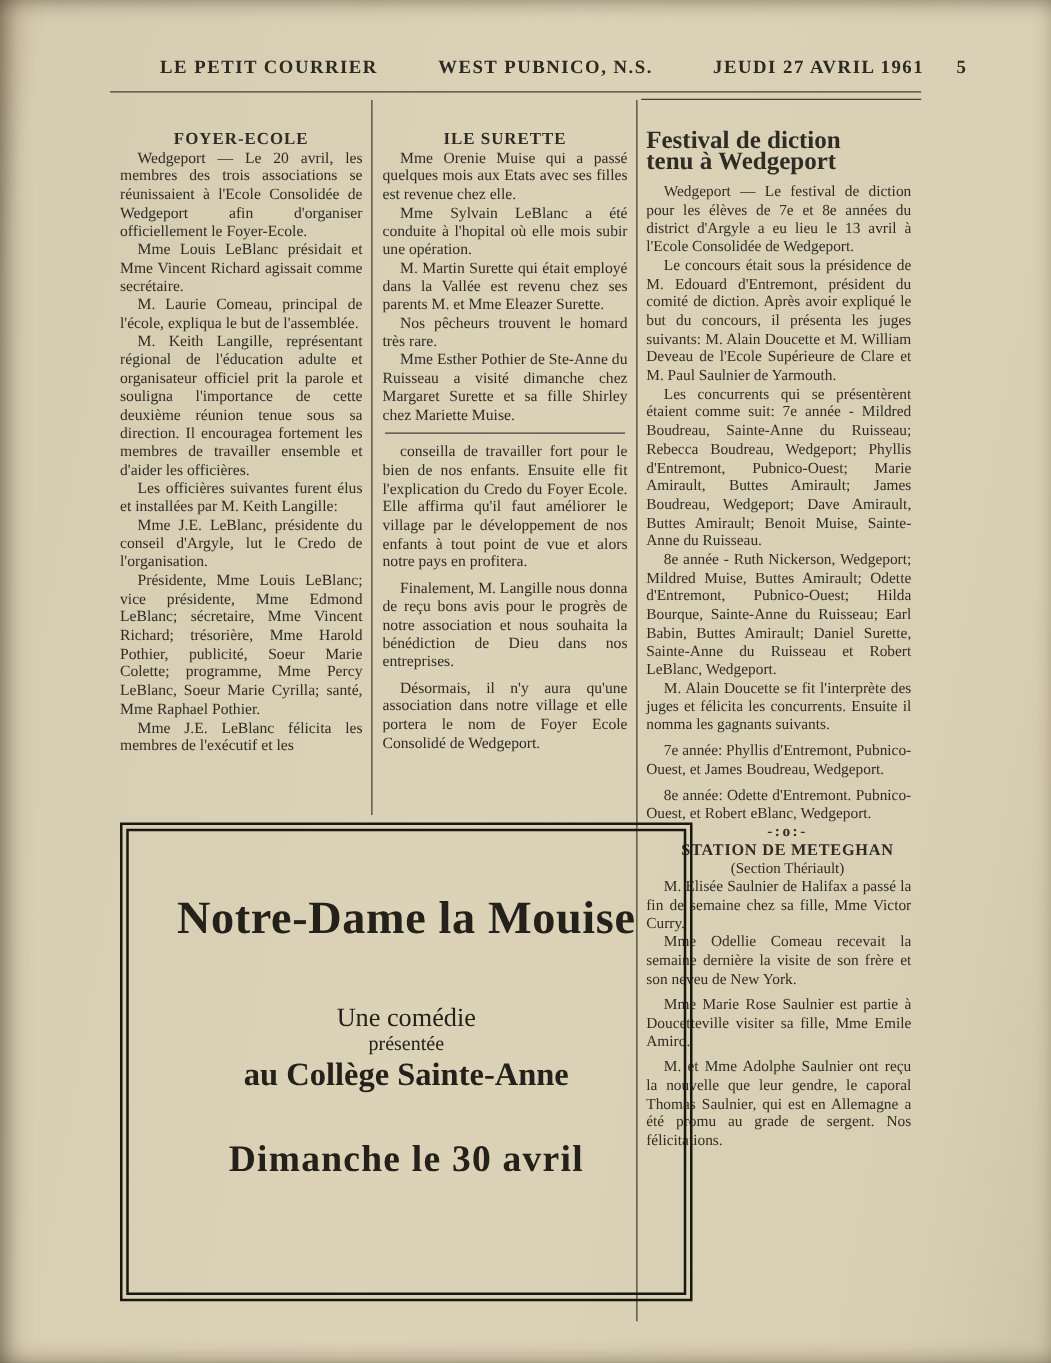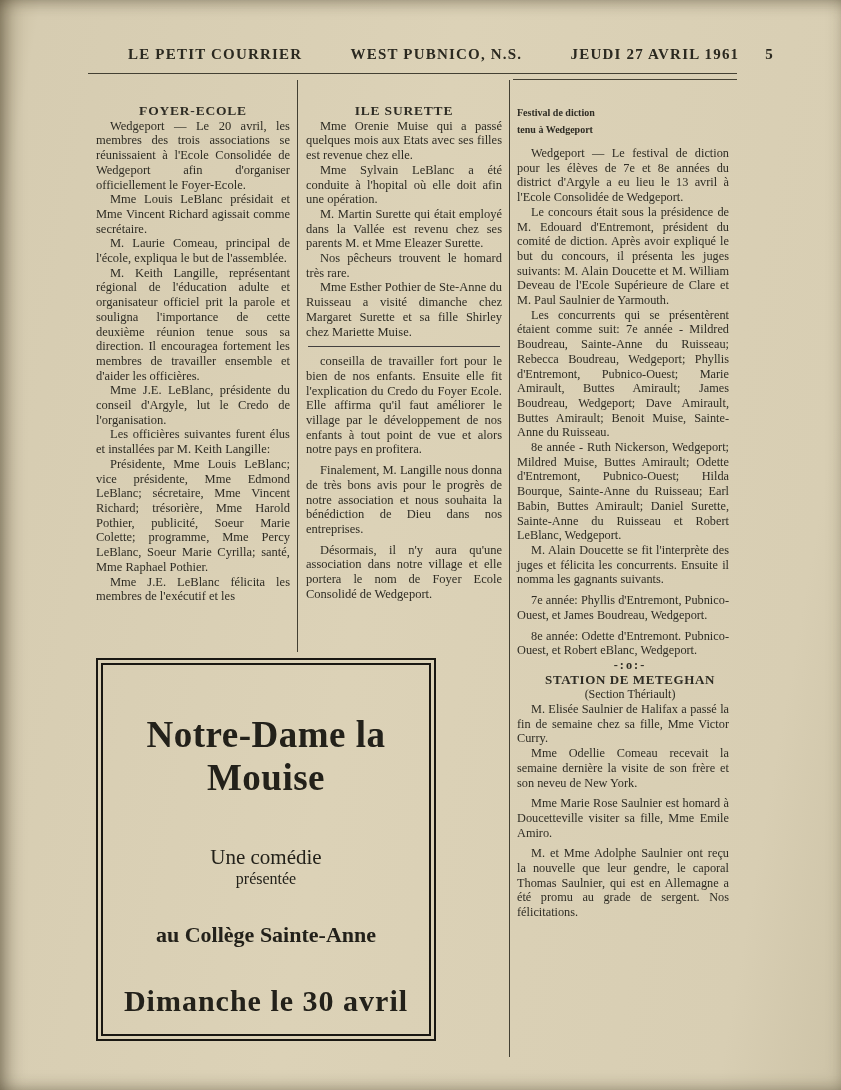--- a/index.html
+++ b/index.html
@@ -37,43 +37,43 @@
   .col p { text-indent:14px; margin:0; }
   .col-1 { left:96px;  width:194px; }
   .col-2 { left:306px; width:196px; }
   .col-3 { left:517px; width:212px; font-size:12.3px; }
 
   .head-center {
     text-align:center; font-weight:bold; font-size:13.5px;
     letter-spacing:0.8px; margin-bottom:7px; text-indent:0 !important;
   }
   .head-left {
-    font-weight:bold; font-size:10px; line-height:17px;
+    font-weight:bold; font-size:20px; line-height:17px;
     margin-bottom:8px; text-align:left;
   }
   .col-inner-rule { height:1px; background:#43403f; margin:7px 2px; }
   .ornament { text-align:center; font-weight:bold; letter-spacing:2px; margin:10px 0 8px; }
   .section-head {
     text-align:center; font-weight:bold; font-size:13px;
     letter-spacing:0.6px; margin-bottom:6px;
   }
   .section-sub { text-align:center; font-size:12px; margin-bottom:5px; }
   .spaced { margin-top:6px !important; }
 
   
   .ad {
-    position:absolute; left:96px; top:658px; width:340px; height:383px;
+    position:absolute; left:96px; top:658px; width:458px; height:383px;
     border:7px double #191712;
     display:flex; flex-direction:column; align-items:center;
     text-align:center; color:#23211a;
   }
   .ad-title { font-size:37px; font-weight:bold; margin-top:48px; letter-spacing:0.5px; }
   .ad-line2 { font-size:21px; font-weight:normal; margin-top:46px; }
   .ad-line3 { font-size:16px; }
-  .ad-line4 { font-size:22px; font-weight:bold; margin-top:34px; }
+  .ad-line4 { font-size:26px; font-weight:bold; }
   .ad-line5 {
     font-size:30px; font-weight:bold; margin-top:36px;
     font-family:Liberation Serif, serif; letter-spacing:1px;
   }
 </style>
 </head>
 <body>
 
 <div class="paper">
 
@@ -90,57 +90,57 @@
   <div class="rule-h" style="top:79px; left:513px; width:224px;"></div>
   <div class="rule-v" style="left:297px; top:80px; height:572px;"></div>
   <div class="rule-v" style="left:509px; top:80px; height:977px;"></div>
 
   <div class="col col-1">
     <p class="head-center">FOYER-ECOLE</p>
     <p>Wedgeport — Le 20 avril, les membres des trois associations se réunissaient à l'Ecole Consolidée de Wedgeport afin d'organiser officiellement le Foyer-Ecole.</p>
     <p>Mme Louis LeBlanc présidait et Mme Vincent Richard agissait comme secrétaire.</p>
     <p>M. Laurie Comeau, principal de l'école, expliqua le but de l'assemblée.</p>
     <p>M. Keith Langille, représentant régional de l'éducation adulte et organisateur officiel prit la parole et souligna l'importance de cette deuxième réunion tenue sous sa direction. Il encouragea fortement les membres de travailler ensemble et d'aider les officières.</p>
+    <p>Les officières suivantes furent élus et installées par M. Keith Langille:</p>
     <p>Mme J.E. LeBlanc, présidente du conseil d'Argyle, lut le Credo de l'organisation.</p>
-    <p>Les officières suivantes furent élus et installées par M. Keith Langille:</p>
     <p>Présidente, Mme Louis LeBlanc; vice présidente, Mme Edmond LeBlanc; sécretaire, Mme Vincent Richard; trésorière, Mme Harold Pothier, publicité, Soeur Marie Colette; programme, Mme Percy LeBlanc, Soeur Marie Cyrilla; santé, Mme Raphael Pothier.</p>
     <p>Mme J.E. LeBlanc félicita les membres de l'exécutif et les</p>
   </div>
 
   <div class="col col-2">
     <p class="head-center">ILE SURETTE</p>
     <p>Mme Orenie Muise qui a passé quelques mois aux Etats avec ses filles est revenue chez elle.</p>
-    <p>Mme Sylvain LeBlanc a été conduite à l'hopital où elle doit afin une opération.</p>
+    <p>Mme Sylvain LeBlanc a été conduite à l'hopital où elle mois subir une opération.</p>
     <p>M. Martin Surette qui était employé dans la Vallée est revenu chez ses parents M. et Mme Eleazer Surette.</p>
     <p>Nos pêcheurs trouvent le homard très rare.</p>
     <p>Mme Esther Pothier de Ste-Anne du Ruisseau a visité dimanche chez Margaret Surette et sa fille Shirley chez Mariette Muise.</p>
     <div class="col-inner-rule"></div>
     <p>conseilla de travailler fort pour le bien de nos enfants. Ensuite elle fit l'explication du Credo du Foyer Ecole. Elle affirma qu'il faut améliorer le village par le développement de nos enfants à tout point de vue et alors notre pays en profitera.</p>
-    <p class="spaced">Finalement, M. Langille nous donna de très bons avis pour le progrès de notre association et nous souhaita la bénédiction de Dieu dans nos entreprises.</p>
+    <p class="spaced">Finalement, M. Langille nous donna de reçu bons avis pour le progrès de notre association et nous souhaita la bénédiction de Dieu dans nos entreprises.</p>
     <p class="spaced">Désormais, il n'y aura qu'une association dans notre village et elle portera le nom de Foyer Ecole Consolidé de Wedgeport.</p>
   </div>
 
   <div class="col col-3">
     <div class="head-left">
       <div>Festival de diction</div>
       <div>tenu à Wedgeport</div>
     </div>
     <p>Wedgeport — Le festival de diction pour les élèves de 7e et 8e années du district d'Argyle a eu lieu le 13 avril à l'Ecole Consolidée de Wedgeport.</p>
     <p>Le concours était sous la présidence de M. Edouard d'Entremont, président du comité de diction. Après avoir expliqué le but du concours, il présenta les juges suivants: M. Alain Doucette et M. William Deveau de l'Ecole Supérieure de Clare et M. Paul Saulnier de Yarmouth.</p>
     <p>Les concurrents qui se présentèrent étaient comme suit: 7e année - Mildred Boudreau, Sainte-Anne du Ruisseau; Rebecca Boudreau, Wedgeport; Phyllis d'Entremont, Pubnico-Ouest; Marie Amirault, Buttes Amirault; James Boudreau, Wedgeport; Dave Amirault, Buttes Amirault; Benoit Muise, Sainte-Anne du Ruisseau.</p>
     <p>8e année - Ruth Nickerson, Wedgeport; Mildred Muise, Buttes Amirault; Odette d'Entremont, Pubnico-Ouest; Hilda Bourque, Sainte-Anne du Ruisseau; Earl Babin, Buttes Amirault; Daniel Surette, Sainte-Anne du Ruisseau et Robert LeBlanc, Wedgeport.</p>
     <p>M. Alain Doucette se fit l'interprète des juges et félicita les concurrents. Ensuite il nomma les gagnants suivants.</p>
     <p class="spaced">7e année: Phyllis d'Entremont, Pubnico-Ouest, et James Boudreau, Wedgeport.</p>
     <p class="spaced">8e année: Odette d'Entremont. Pubnico-Ouest, et Robert eBlanc, Wedgeport.</p>
     <p class="ornament">-:o:-</p>
     <p class="section-head">STATION DE METEGHAN</p>
     <p class="section-sub">(Section Thériault)</p>
     <p>M. Elisée Saulnier de Halifax a passé la fin de semaine chez sa fille, Mme Victor Curry.</p>
     <p>Mme Odellie Comeau recevait la semaine dernière la visite de son frère et son neveu de New York.</p>
-    <p class="spaced">Mme Marie Rose Saulnier est homard à Doucetteville visiter sa fille, Mme Emile Amiro.</p>
+    <p class="spaced">Mme Marie Rose Saulnier est partie à Doucetteville visiter sa fille, Mme Emile Amiro.</p>
     <p class="spaced">M. et Mme Adolphe Saulnier ont reçu la nouvelle que leur gendre, le caporal Thomas Saulnier, qui est en Allemagne a été promu au grade de sergent. Nos félicitations.</p>
   </div>
 
   <div class="ad">
     <div class="ad-title">Notre-Dame la Mouise</div>
     <div class="ad-line2">Une comédie</div>
     <div class="ad-line3">présentée</div>
     <div class="ad-line4">au Collège Sainte-Anne</div>
     <div class="ad-line5">Dimanche le 30 avril</div>
   </div>

